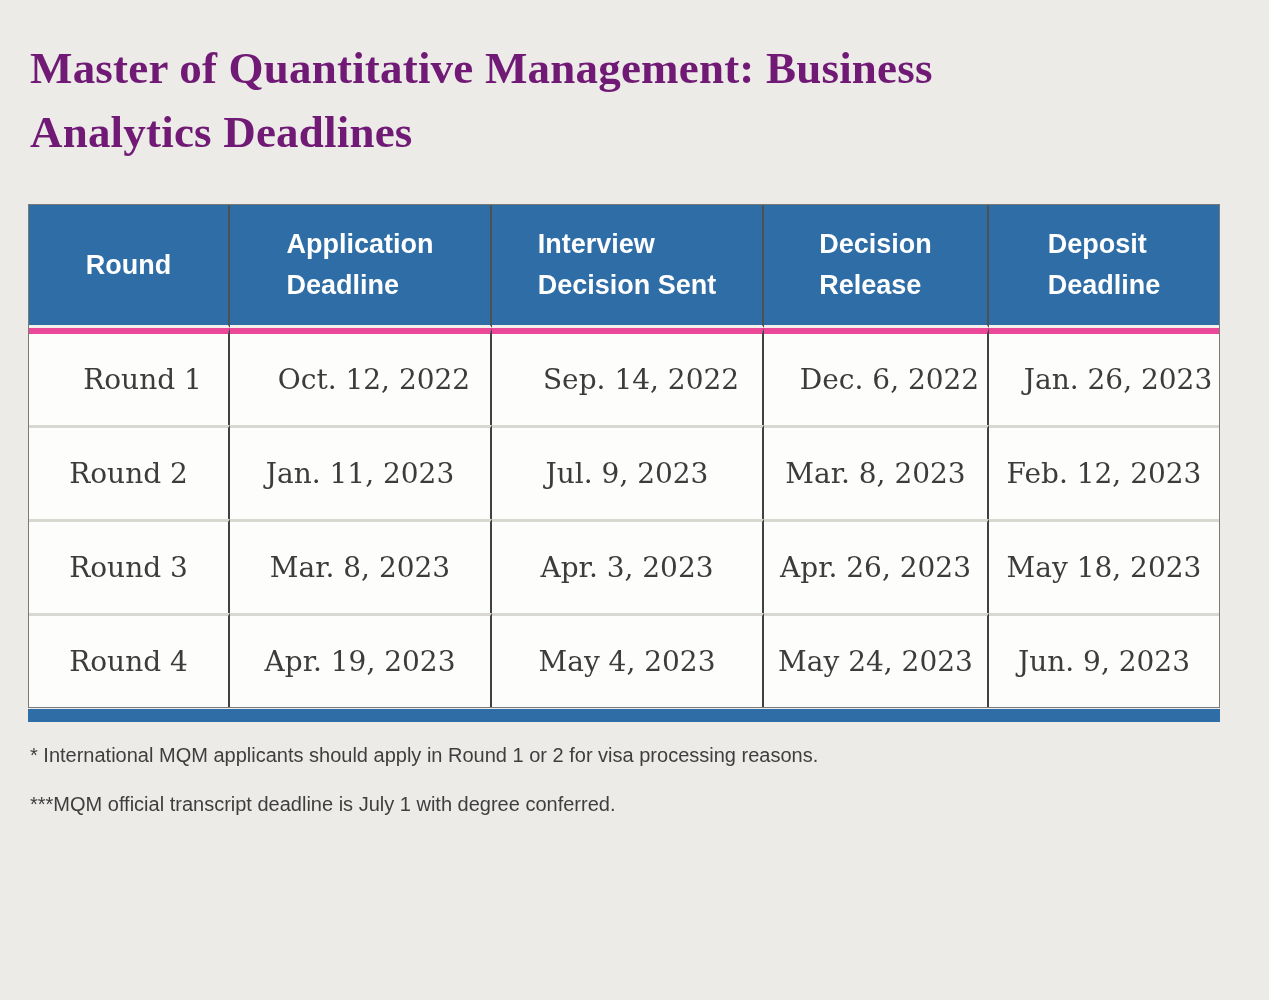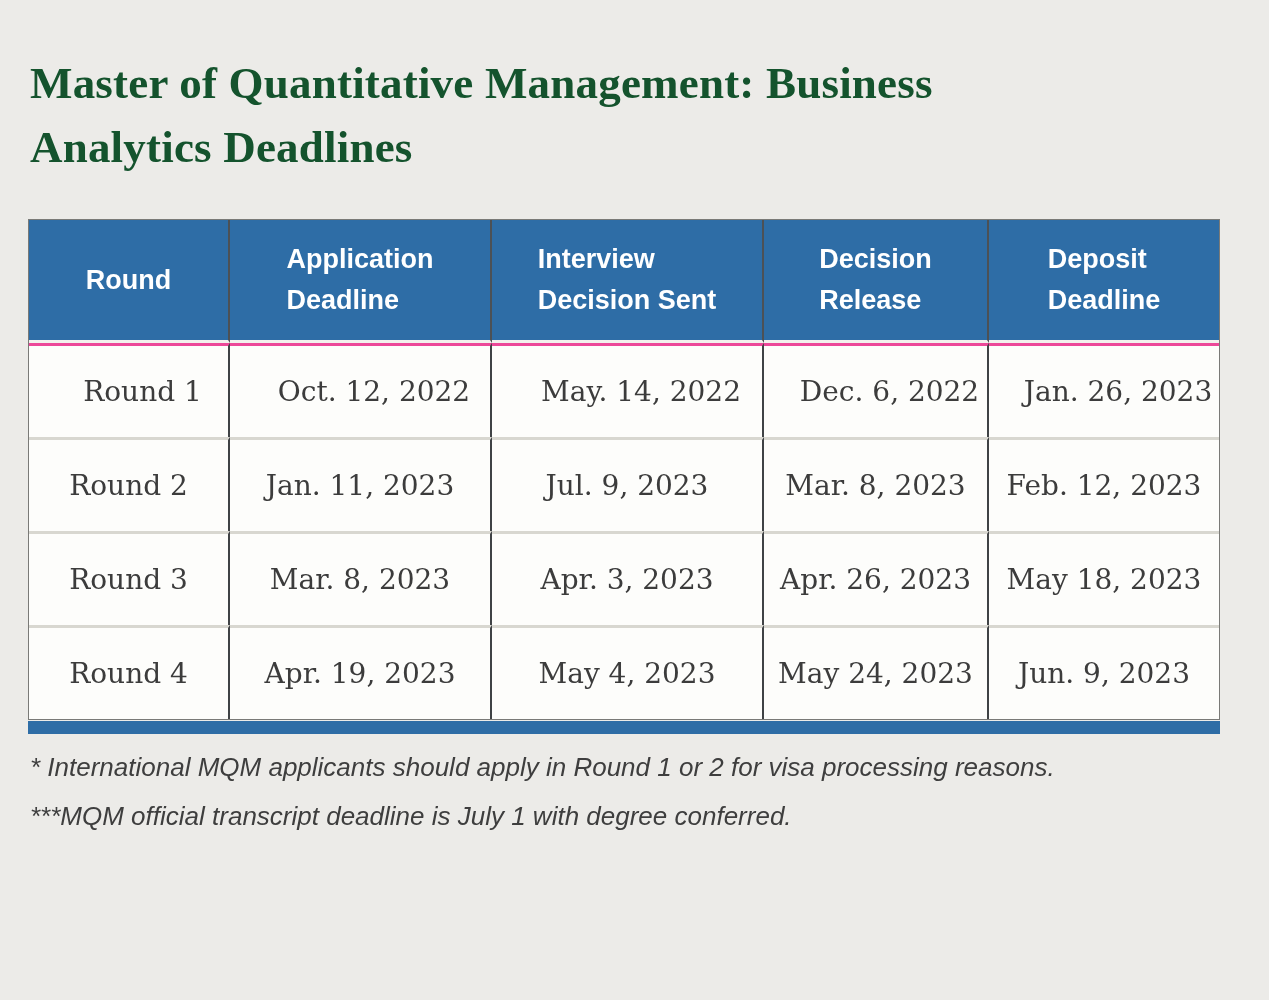--- a/index.html
+++ b/index.html
@@ -14,22 +14,22 @@
     background: #ECEBE8;
     overflow: hidden;
     box-sizing: border-box;
     padding: 30px 26px 0 28px;
   }
   .page-title {
     font-family: "Liberation Serif", serif;
     font-weight: 600;
     font-size: 45px;
     line-height: 64px;
-    color: #14532d;
-    margin: 21px 0 0 2px;
+    color: #701a75;
+    margin: 6px 0 0 2px;
     max-width: 1020px;
     letter-spacing: 0.2px;
   }
   .table-wrap {
     margin-top: 40px;
     width: 1080px;
   }
   table.deadline-table {
     border-collapse: separate;
     border-spacing: 0;
@@ -63,35 +63,34 @@
     font-family: "DejaVu Serif", "Liberation Serif", serif;
     font-size: 28px;
     height: 91px;
     text-align: center;
     vertical-align: middle;
     border-right: 2px solid #3F4245;
     border-top: 3px solid #D8D7D0;
     padding: 0;
   }
   table.deadline-table td:last-child { border-right: none; }
-  table.deadline-table tbody tr:first-child td { border-top: 3px solid #ec4899; padding-left: 28px; }
+  table.deadline-table tbody tr:first-child td { border-top: 6px solid #ec4899; padding-left: 28px; }
   .bottom-bar {
     width: 1192px;
     height: 13px;
     background: #2E6DA6;
     margin-top: 1px;
   }
   .footnotes {
     margin-top: 9px;
     margin-left: 2px;
     max-width: 1200px;
     color: #3E3E3E;
-    font-size: 26px;
+    font-size: 20px;
     line-height: 49px;
-    font-style: italic;
   }
   .footnotes p { margin: 0; }
 </style>
 </head>
 <body>
 
 <div class="page">
 
   <h1 class="page-title">Master of Quantitative Management: Business Analytics Deadlines</h1>
 
@@ -114,21 +113,21 @@
             <th><span class="hlines">Decision
 Release</span></th>
             <th><span class="hlines">Deposit
 Deadline</span></th>
           </tr>
       </thead>
       <tbody>
           <tr>
             <td>Round 1</td>
             <td>Oct. 12, 2022</td>
-            <td>May. 14, 2022</td>
+            <td>Sep. 14, 2022</td>
             <td>Dec. 6, 2022</td>
             <td>Jan. 26, 2023</td>
           </tr>
           <tr>
             <td>Round 2</td>
             <td>Jan. 11, 2023</td>
             <td>Jul. 9, 2023</td>
             <td>Mar. 8, 2023</td>
             <td>Feb. 12, 2023</td>
           </tr>

